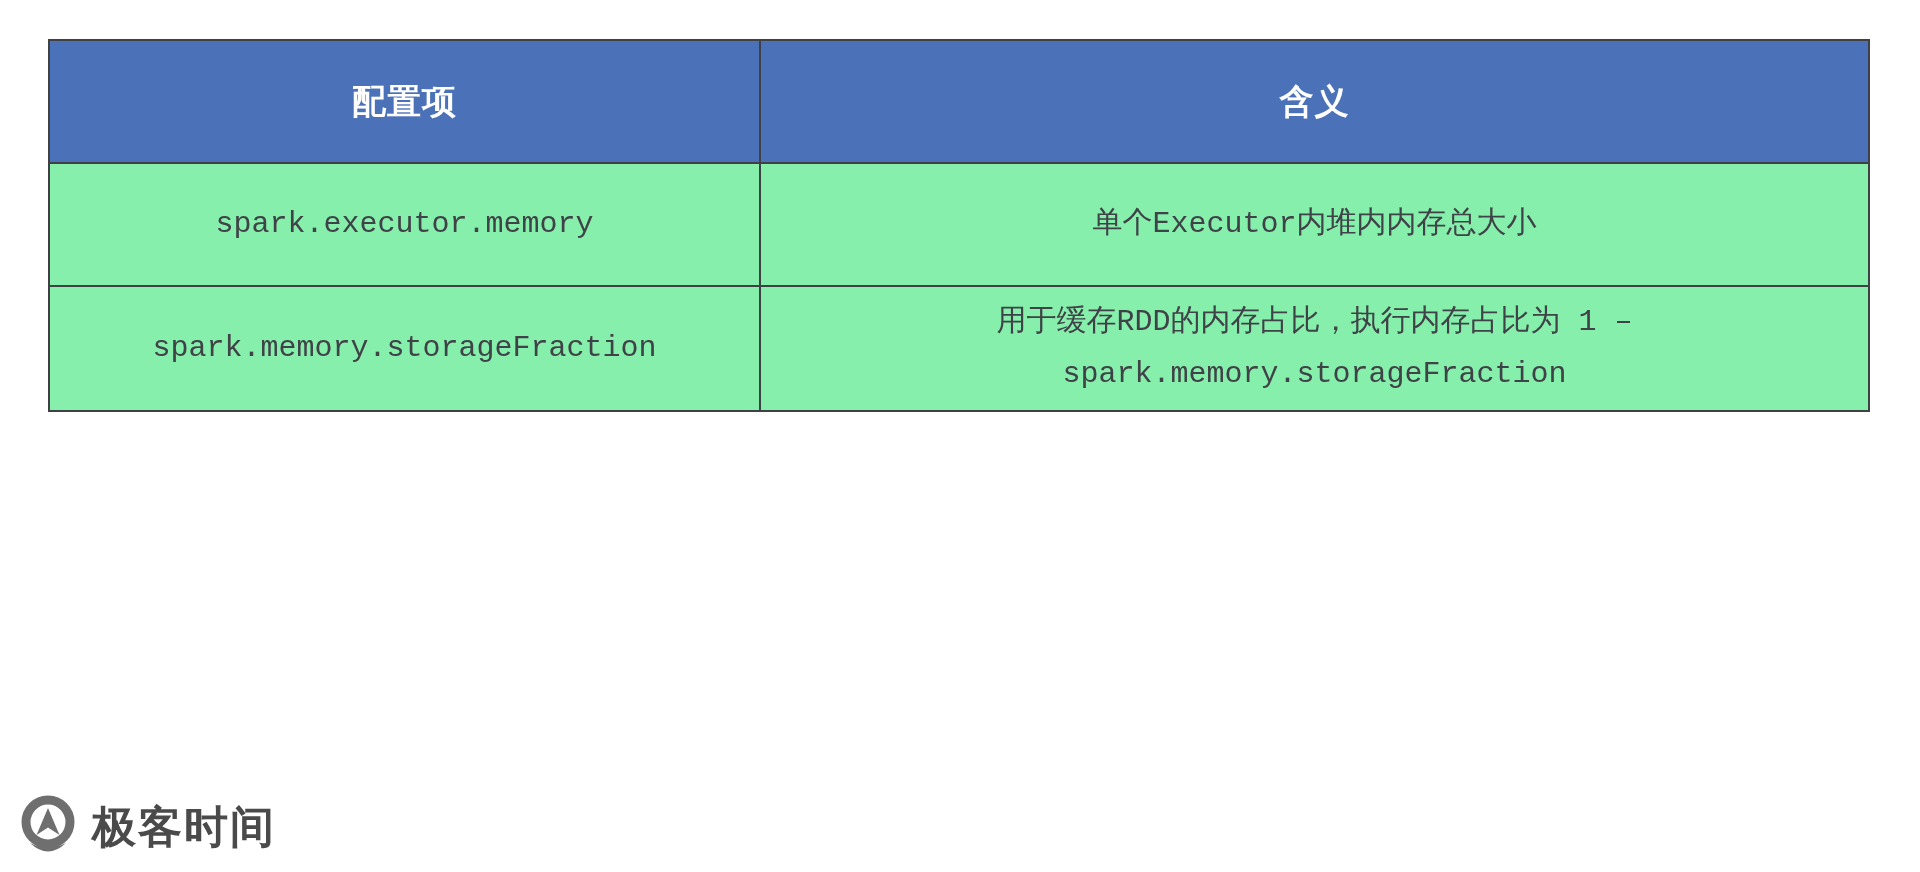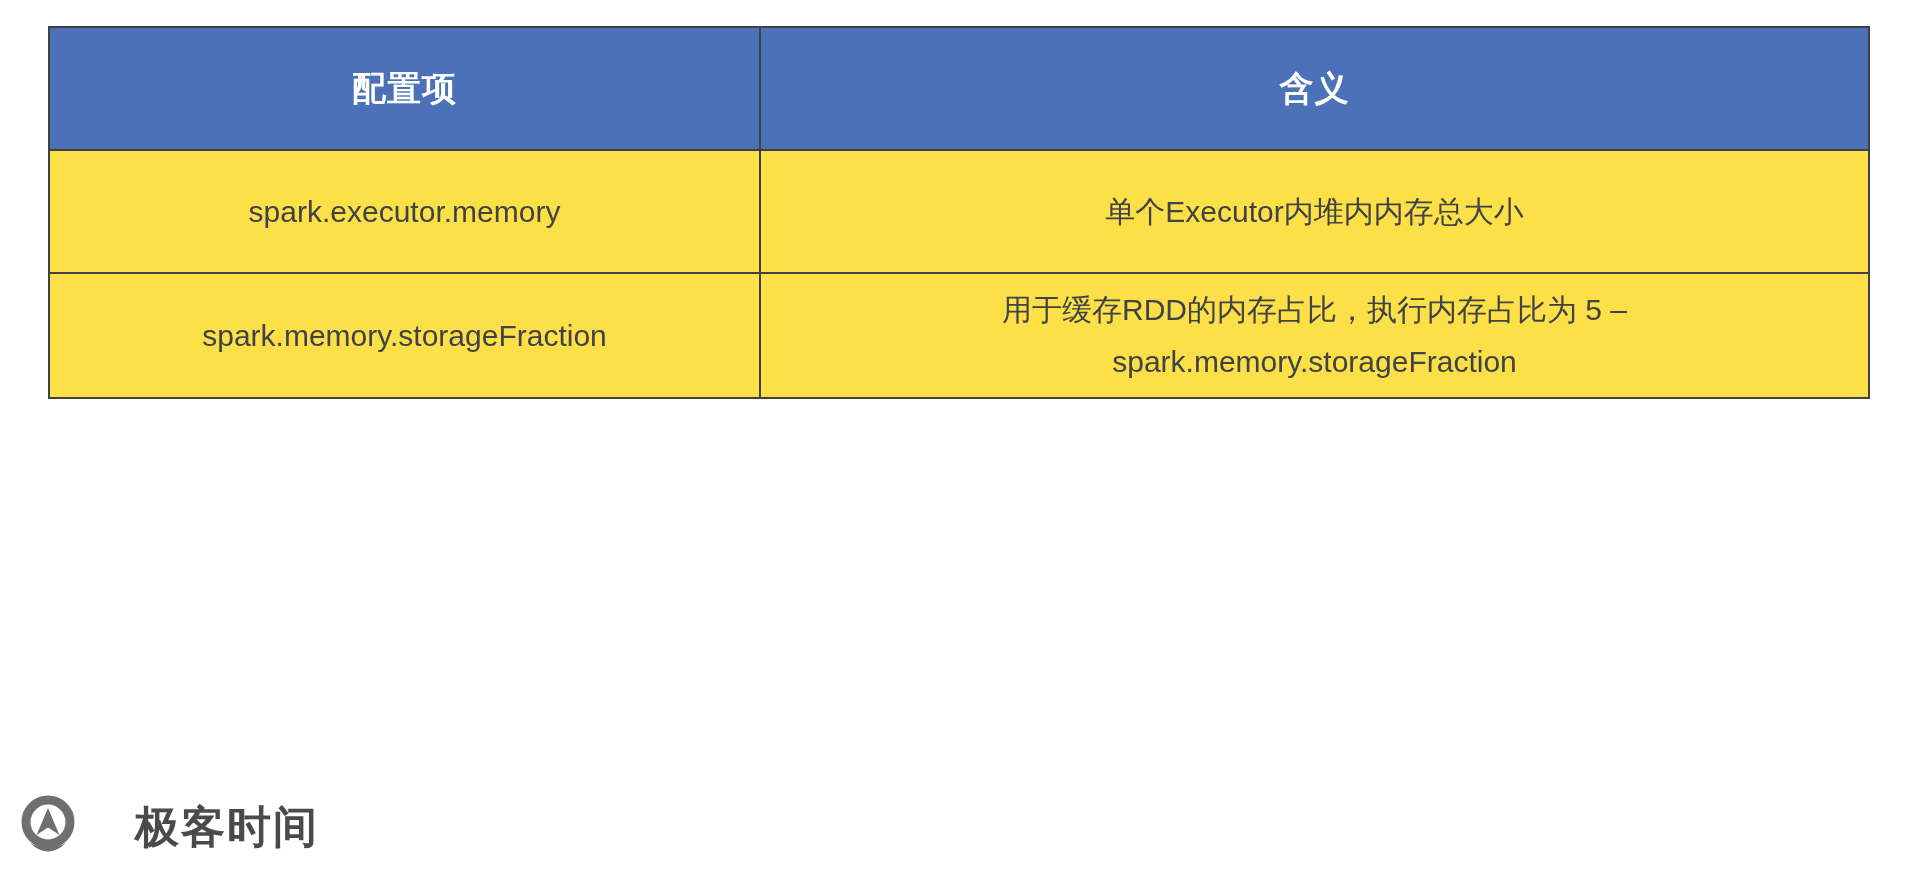--- a/index.html
+++ b/index.html
@@ -13,42 +13,43 @@
   }
   .page {
     position: relative;
     width: 1920px;
     height: 872px;
     overflow: hidden;
   }
   table.config-table {
     position: absolute;
     left: 48px;
-    top: 26px;
+    top: 39px;
     width: 1820px;
     border-collapse: collapse;
     table-layout: fixed;
+    font-family: Liberation Mono, monospace;
   }
   .config-table th,
   .config-table td {
     border: 2px solid #3f4144;
     text-align: center;
     vertical-align: middle;
     padding: 10px 24px;
   }
   .config-table thead th {
     background: #4b72b8;
     color: #ffffff;
     font-size: 34px;
     font-weight: 700;
     height: 123px;
     letter-spacing: 1px;
   }
   .config-table tbody td {
-    background: #fde047;
+    background: #86efac;
     color: #3f4246;
     font-size: 30px;
     height: 123px;
     line-height: 1.72;
     white-space: pre-line;
   }
   .footer {
     position: absolute;
     left: 16px;
     top: 794px;
@@ -59,21 +60,20 @@
   .logo-icon {
     width: 64px;
     height: 66px;
     display: inline-block;
   }
   .brand-text {
     font-size: 44px;
     font-weight: 600;
     color: #4a4a4a;
     letter-spacing: 2px;
-    margin-left: 43px;
   }
 </style>
 </head>
 <body>
 
 <div class="page">
 
   <table class="config-table">
     <colgroup>
       <col style="width:711px">
@@ -85,21 +85,21 @@
         <th>含义</th>
       </tr>
     </thead>
     <tbody>
       <tr>
         <td>spark.executor.memory</td>
         <td>单个Executor内堆内内存总大小</td>
       </tr>
       <tr>
         <td>spark.memory.storageFraction</td>
-        <td>用于缓存RDD的内存占比，执行内存占比为 5 –
+        <td>用于缓存RDD的内存占比，执行内存占比为 1 –
 spark.memory.storageFraction</td>
       </tr>
     </tbody>
   </table>
 
   <div class="footer">
     <span class="logo-icon">
       <svg width="64" height="66" viewBox="0 0 64 66" xmlns="http://www.w3.org/2000/svg">
         <circle cx="32" cy="28" r="22" fill="none" stroke="#6f6f6f" stroke-width="9"></circle>
         <path d="M32 14 L43.5 41 L32 33.5 L20.5 41 Z" fill="#6f6f6f"></path>

